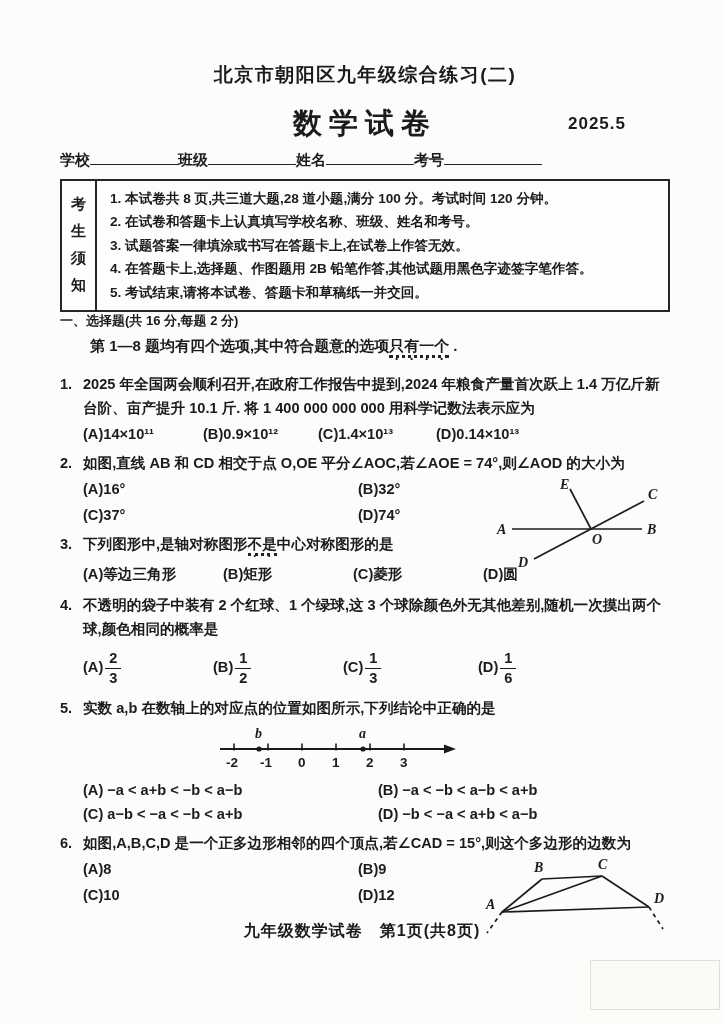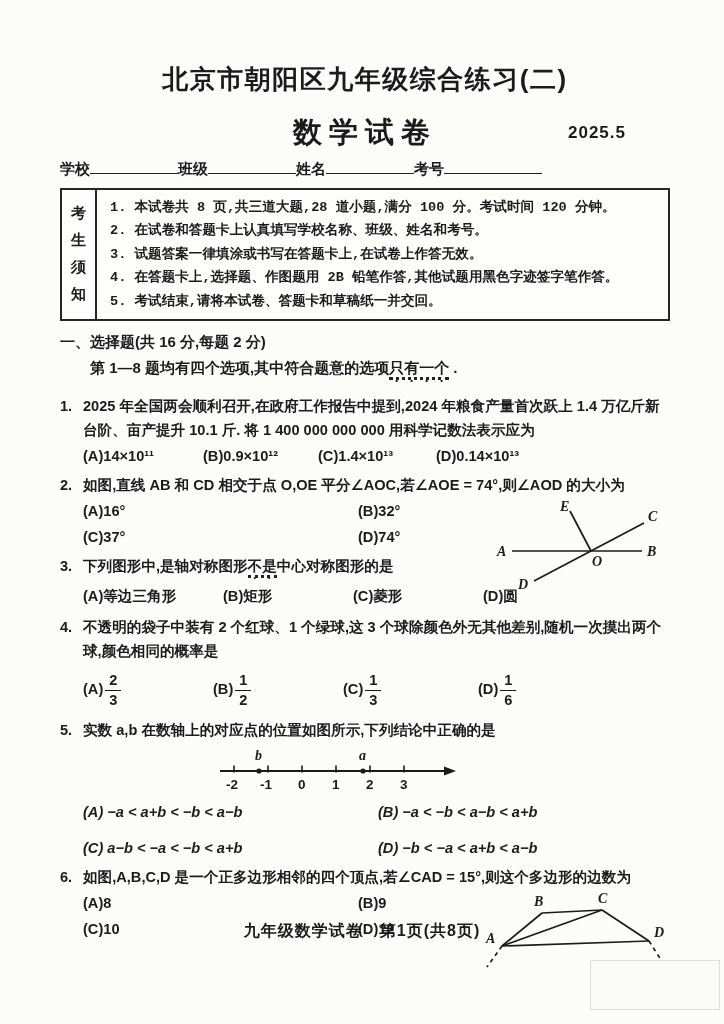--- a/index.html
+++ b/index.html
@@ -7,52 +7,52 @@
   body {
     font-family:"Liberation Sans","DejaVu Sans",sans-serif;
     background:#e8e8e6;
     color:#1b1b1d;
   }
   .sheet {
     position:relative; width:724px; height:1024px;
     background:#fcfcfa; overflow:hidden;
     padding:62px 54px 0 60px;
   }
-  .title { text-align:center; font-size:26px; font-weight:700; letter-spacing:1.5px; }
+  .title { text-align:center; font-size:19px; font-weight:700; letter-spacing:1.5px; }
   .subject-row { position:relative; margin-top:16px; text-align:center; height:32px; }
   .subject { font-size:29px; font-weight:700; letter-spacing:7px; }
   .date { position:absolute; right:44px; bottom:2px; font-size:17px; font-weight:700; letter-spacing:1px; }
 
   .fields { display:flex; justify-content:flex-start; margin-top:14px; font-size:15px; font-weight:700; }
   .field { white-space:nowrap; }
   .blank { display:inline-block; width:88px; border-bottom:1.6px solid #222; height:15px; vertical-align:baseline; }
   .blank.wide { width:98px; }
 
   .notice { display:flex; border:2.2px solid #26262a; margin-top:9px; background:#fdfdfc; }
   .notice-side {
     width:35px; border-right:2px solid #26262a; display:flex; flex-direction:column;
     align-items:center; justify-content:center; gap:8px; font-size:15px; font-weight:700; padding:6px 0;
   }
   .notice-items { padding:6px 8px 6px 13px; font-size:13.6px; font-weight:600; flex:1; }
-  .notice-items > div { line-height:1.72; white-space:nowrap;font-family:Liberation Mono, monospace; }
-
-  .section-heading { margin-top:12px; font-size:15px; font-weight:700; }
+  .notice-items > div { line-height:1.72; white-space:nowrap; }
+
+  .section-heading { font-size:13px; font-weight:700; }
   .intro { margin-top:7px; padding-left:30px; font-size:15px; font-weight:700; }
   .emph { border-bottom:3px dotted #222; padding-bottom:1px;
           text-emphasis:filled dot; text-emphasis-position:under left; }
 
   .q { position:relative; margin-top:9px; font-size:14.6px; font-weight:600; }
   .stem { position:relative; padding-left:23px; line-height:1.65; }
   .qno { position:absolute; left:0; top:0; }
   .opts { margin-top:6px; padding-left:23px; display:grid; align-items:center; }
   .g4a { grid-template-columns:120px 115px 118px auto; }
   .g4b { grid-template-columns:140px 130px 130px auto; }
   .g4c { grid-template-columns:130px 130px 135px auto; }
   .g2  { grid-template-columns:275px auto; row-gap:10px; }
-  .g2w { grid-template-columns:295px auto; row-gap:20px;font-style:italic; }
+  .g2w { grid-template-columns:295px auto; row-gap:8px; }
   .opt { white-space:nowrap; }
 
   .frac { display:inline-block; text-align:center; vertical-align:middle; margin-left:2px; line-height:1.15; }
   .frac .num { display:block; border-bottom:1.6px solid #1b1b1d; padding:0 4px 1px; }
   .frac .den { display:block; padding-top:1px; }
 
   .fig-q2 { position:absolute; right:4px; top:24px; }
   .fig-q6 { position:absolute; right:0px; top:26px; }
   .numberline-wrap { margin:7px 0 2px 152px; }
   svg .lbl { font-family:"Liberation Serif","DejaVu Serif",serif; font-style:italic; font-weight:700; font-size:14px; fill:#1b1b1d; }

